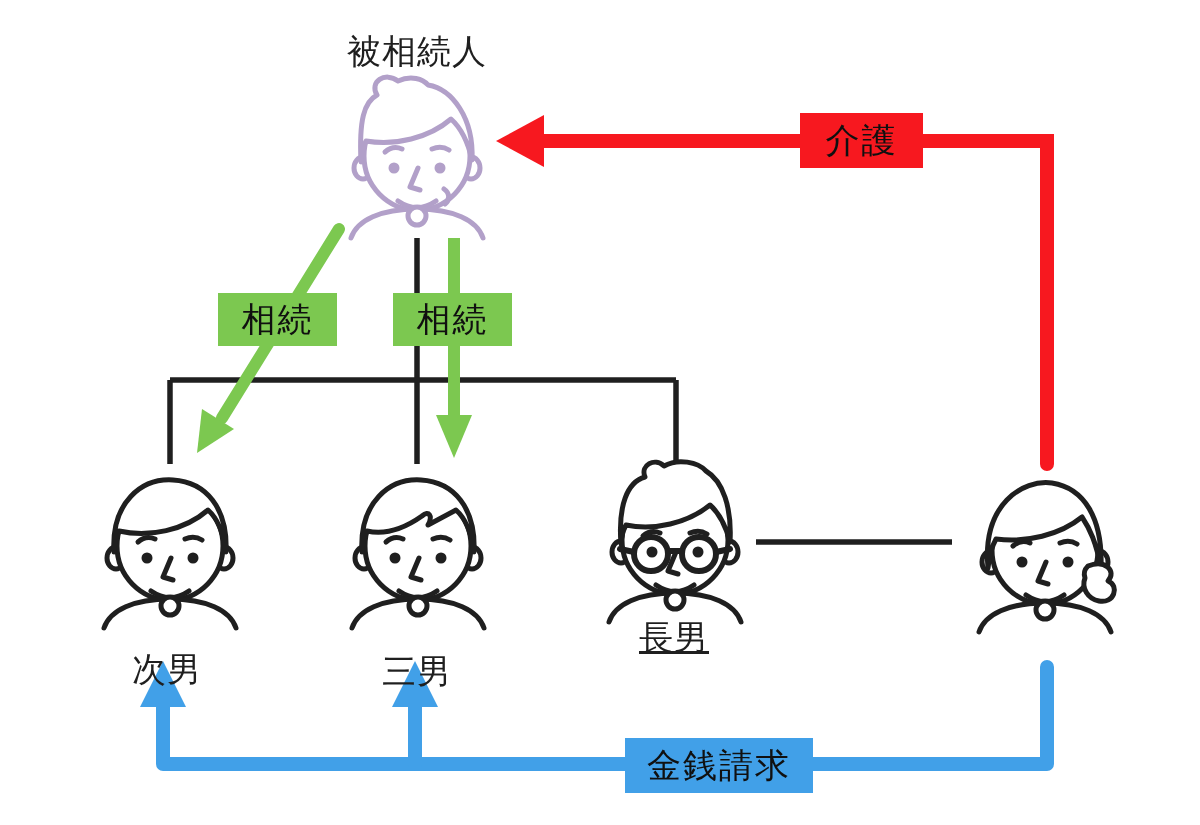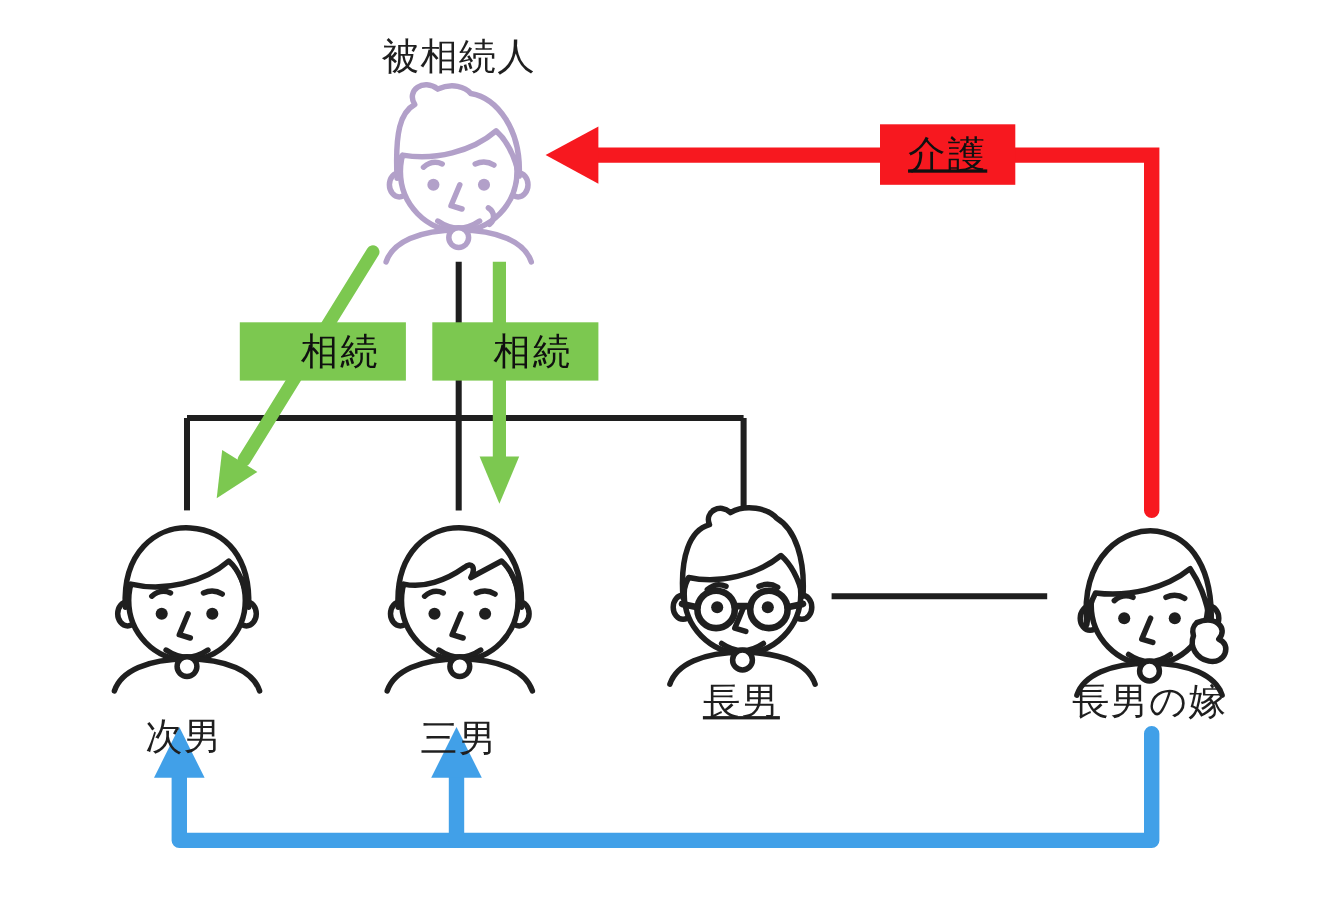--- a/index.html
+++ b/index.html
@@ -22,21 +22,21 @@
   .ln{fill:none;stroke:currentColor;stroke-width:5;stroke-linecap:round;stroke-linejoin:round;}
   .dot{fill:currentColor;stroke:none;}
   .thick{stroke-width:6;}
 
   
   .node-label{position:absolute;transform:translateX(-50%);font-size:34px;
       font-weight:500;color:var(--ink);white-space:nowrap;letter-spacing:1px;}
   .tag{position:absolute;display:flex;align-items:center;justify-content:center;
       font-size:34px;font-weight:500;color:#101010;letter-spacing:2px;white-space:nowrap;}
   .tag-red  {background:var(--red);}
-  .tag-green{background:var(--green);padding-left:32px;}
+  .tag-green{background:var(--green);}
   .tag-blue {background:var(--blue);}
 </style>
 </head>
 <body>
 
 <div id="stage">
 
   <svg id="art" width="1200" height="825" viewBox="0 0 1200 825">
     <defs>
       <g id="face-base">
@@ -113,18 +113,18 @@
     <use href="#person-man1" x="100" y="466"></use>
     <use href="#person-man2" x="348" y="466"></use>
     <use href="#person-glasses" x="605" y="460"></use>
     <use href="#person-woman" x="975" y="470"></use>
   </svg>
 
   <div class="node-label" style="left:417px;top:29px;">被相続人</div>
   <div class="node-label" style="left:167px;top:647px;">次男</div>
   <div class="node-label" style="left:417px;top:615px;margin-top:34px;">三男</div>
   <div class="node-label" style="left:674px;top:615px;text-decoration:underline;">長男</div>
-  <div class="node-label" style="left:1045px;top:615px;">長男の嫁</div>
 
-  <div class="tag tag-red" style="left:800px;top:113px;width:123px;height:55px;text-decoration:underline;">介護</div>
+  <div class="tag tag-red" style="left:800px;top:113px;width:123px;height:55px;">介護</div>
   <div class="tag tag-green" style="left:218px;top:293px;width:119px;height:53px;">相続</div>
   <div class="tag tag-green" style="left:393px;top:293px;width:119px;height:53px;">相続</div>
+  <div class="tag tag-blue" style="left:625px;top:738px;width:188px;height:55px;">金銭請求</div>
 </div>
 
 </body></html>

